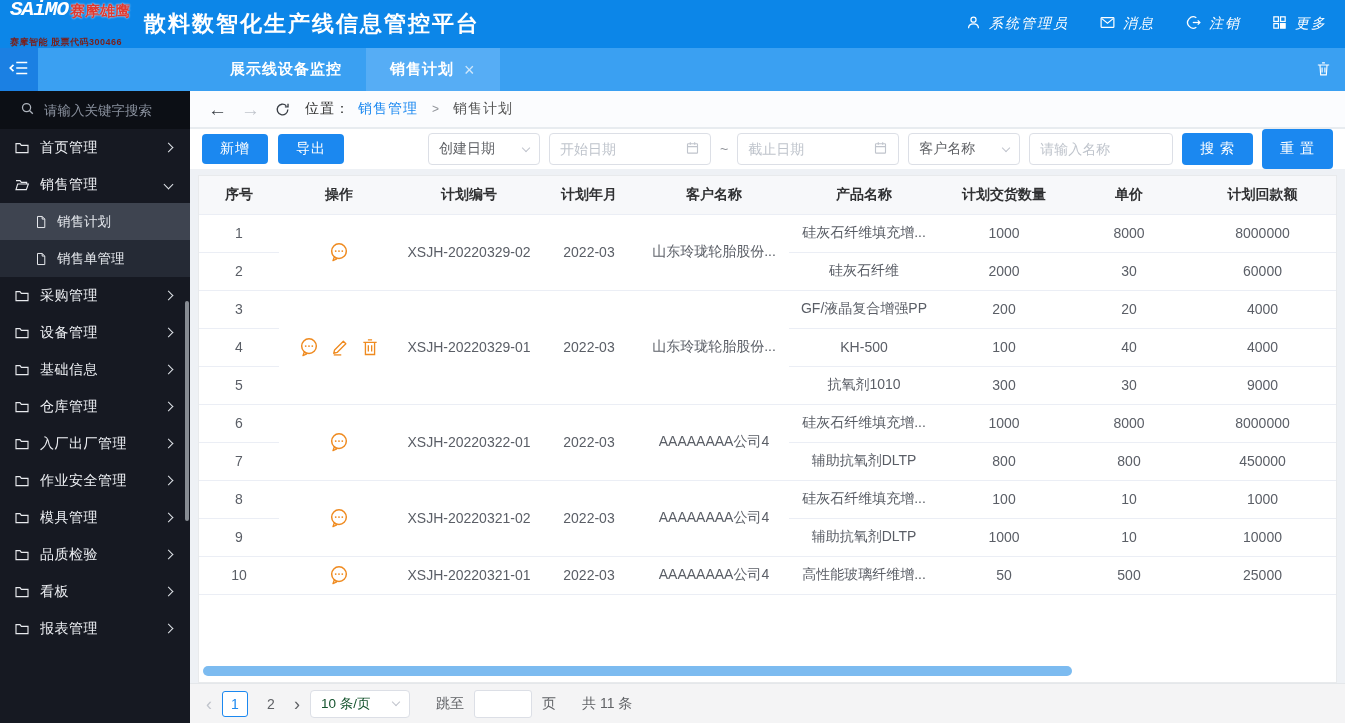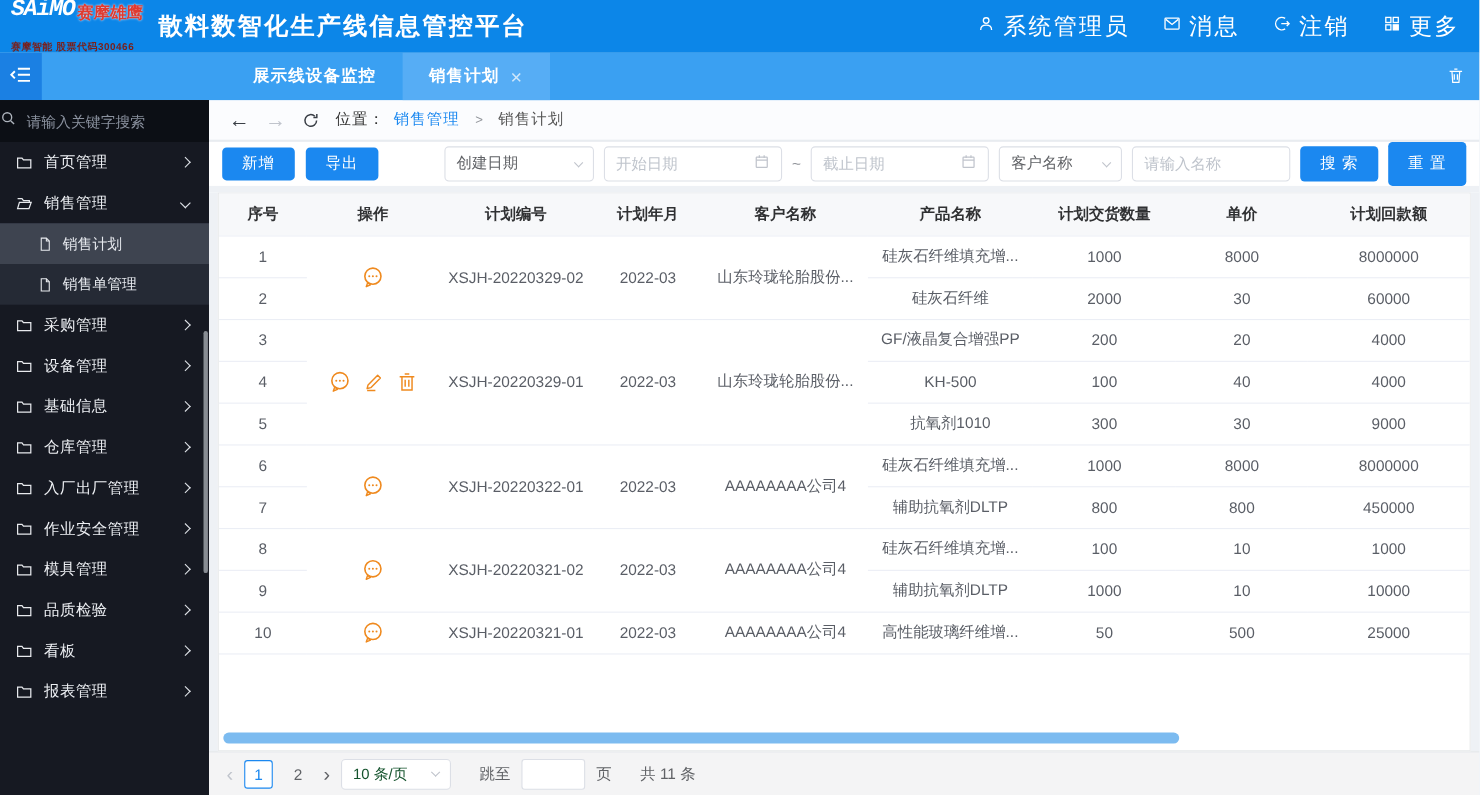--- a/index.html
+++ b/index.html
@@ -8,38 +8,38 @@
 
   
   .topbar { height:48px; background:#0c86e8; display:flex; align-items:center; padding:0 18px 0 10px; flex:0 0 auto; }
   .logo { display:flex; flex-direction:column; justify-content:center; margin-right:14px; }
   .logo-main { display:flex; align-items:flex-end; line-height:1;font-family:Liberation Mono, monospace; }
   .logo-saimo { color:#fff; font-weight:bold; font-style:italic; font-size:21px; letter-spacing:-1px; }
   .logo-cn { color:#e03a30; font-weight:bold; font-size:15px; margin-left:2px; text-shadow:0 0 2px #fff; }
   .logo-sub { color:#7a1f1a; font-size:9px; font-weight:bold; margin-top:16px; letter-spacing:.5px; }
   .app-title { color:#fff; font-size:22px; font-weight:bold; letter-spacing:2px; }
   .top-menu { margin-left:auto; display:flex; align-items:center; gap:30px; }
-  .top-menu-item { display:flex; align-items:center; gap:7px; color:#fff; font-size:21px; letter-spacing:2px; cursor:pointer; }
+  .top-menu-item { display:flex; align-items:center; gap:7px; color:#fff; font-size:14px; letter-spacing:2px; cursor:pointer;font-style:italic; }
   .top-menu-item svg { stroke:#fff; fill:none; stroke-width:1.6; }
 
   
   .tabbar { height:43px; background:#3aa0f2; display:flex; align-items:stretch; flex:0 0 auto; position:relative; }
   .collapse-btn { width:38px; background:#1b80e3; border:none; display:flex; align-items:center; justify-content:center; cursor:pointer; }
   .tabs { display:flex; margin-left:168px; }
   .tab { display:flex; align-items:center; gap:10px; padding:0 24px; color:#fff; font-size:15px; font-weight:bold; letter-spacing:1px; cursor:pointer; }
   .tab.active { background:#56adf5; }
   .tab .close { font-size:18px; font-weight:normal; color:#cfe7fb; line-height:1; }
   .clear-tabs { margin-left:auto; width:44px; background:transparent; border:none; display:flex; align-items:center; justify-content:center; cursor:pointer; }
 
   
   .main-row { flex:1; display:flex; min-height:0; }
 
   
   .sidebar { width:190px; background:#161922; flex:0 0 auto; position:relative; overflow:hidden; }
-  .side-search { height:38px; background:#0c0f15; display:flex; align-items:center; padding:0 0; gap:9px; }
+  .side-search { height:38px; background:#0c0f15; display:flex; align-items:center; padding:0 20px; gap:9px; }
   .side-search input { background:transparent; border:none; outline:none; color:#b7bdc6; font-size:13.5px; width:130px; }
   .side-search input::placeholder { color:#8a919e; }
   .side-item { height:37px; display:flex; align-items:center; padding:0 14px; color:#eef0f4; font-size:14px; gap:10px; cursor:pointer; }
   .side-item svg { flex:0 0 auto; }
   .side-item .lbl { flex:1; letter-spacing:.5px; }
   .chev { width:7px; height:7px; border-right:1.6px solid #dfe3e8; border-bottom:1.6px solid #dfe3e8; transform:rotate(-45deg); margin-right:4px; }
   .chev.down { transform:rotate(45deg); }
   .submenu { background:#252a35; }
   .sub-item { height:37px; display:flex; align-items:center; padding:0 14px 0 34px; color:#e6e9ee; font-size:13.5px; gap:9px; cursor:pointer; }
   .sub-item.selected { background:#3e4450; }
@@ -313,21 +313,21 @@
         <span class="crumb-label">位置：</span>
         <span class="crumb-link" style="margin-left:-6px;">销售管理</span>
         <span class="crumb-sep">&gt;</span>
         <span class="crumb-cur">销售计划</span>
       </div>
 
       <div class="toolbar">
         <button class="btn">新增</button>
         <button class="btn">导出</button>
         <div class="filters">
-          <div class="fake-select" style="width:136px;">
+          <div class="fake-select" style="width:112px;">
             <span>创建日期</span>
             <span class="caret"></span>
           </div>
           <div class="date-input" style="width:162px;">
             <input placeholder="开始日期" style="">
             <span><svg width="15" height="15" viewBox="0 0 24 24">
                   <rect x="4" y="6" width="16" height="15" rx="1" stroke="#c0c4cc" fill="none" stroke-width="1.8"></rect>
                   <path d="M4 10.5h16M8.5 3.5v4M15.5 3.5v4" stroke="#c0c4cc" fill="none" stroke-width="1.8"></path>
                 </svg></span>
           </div>

